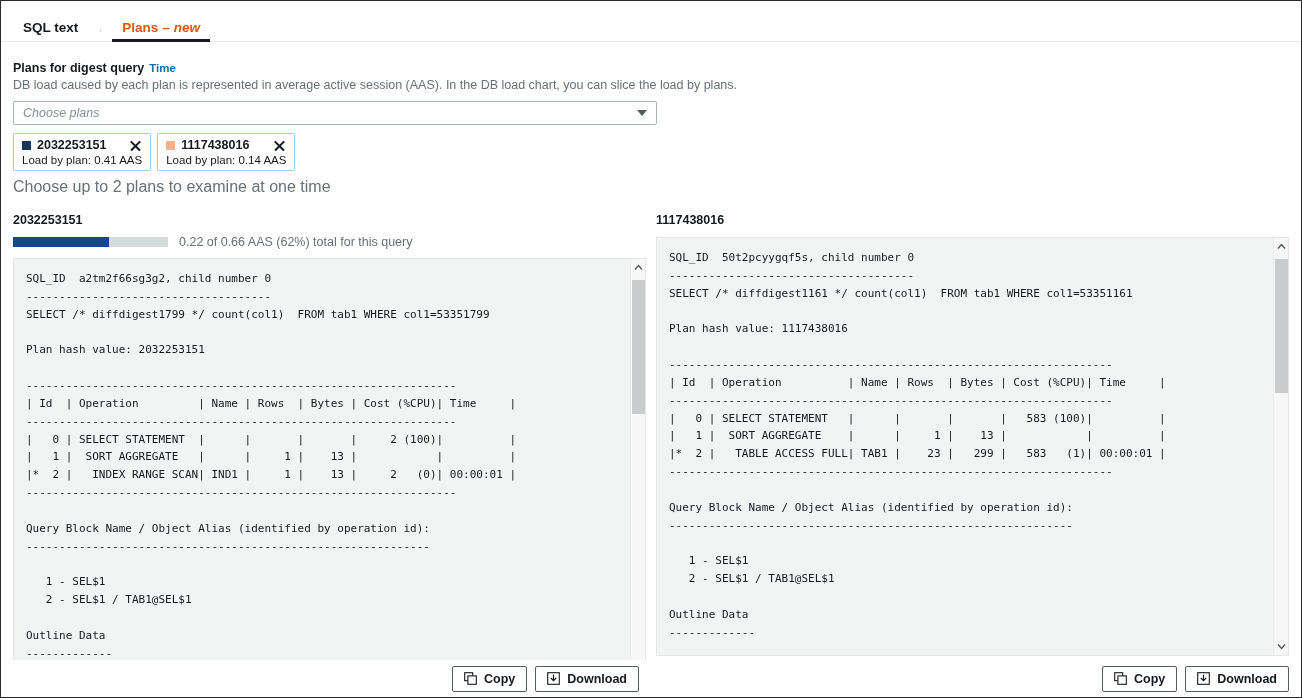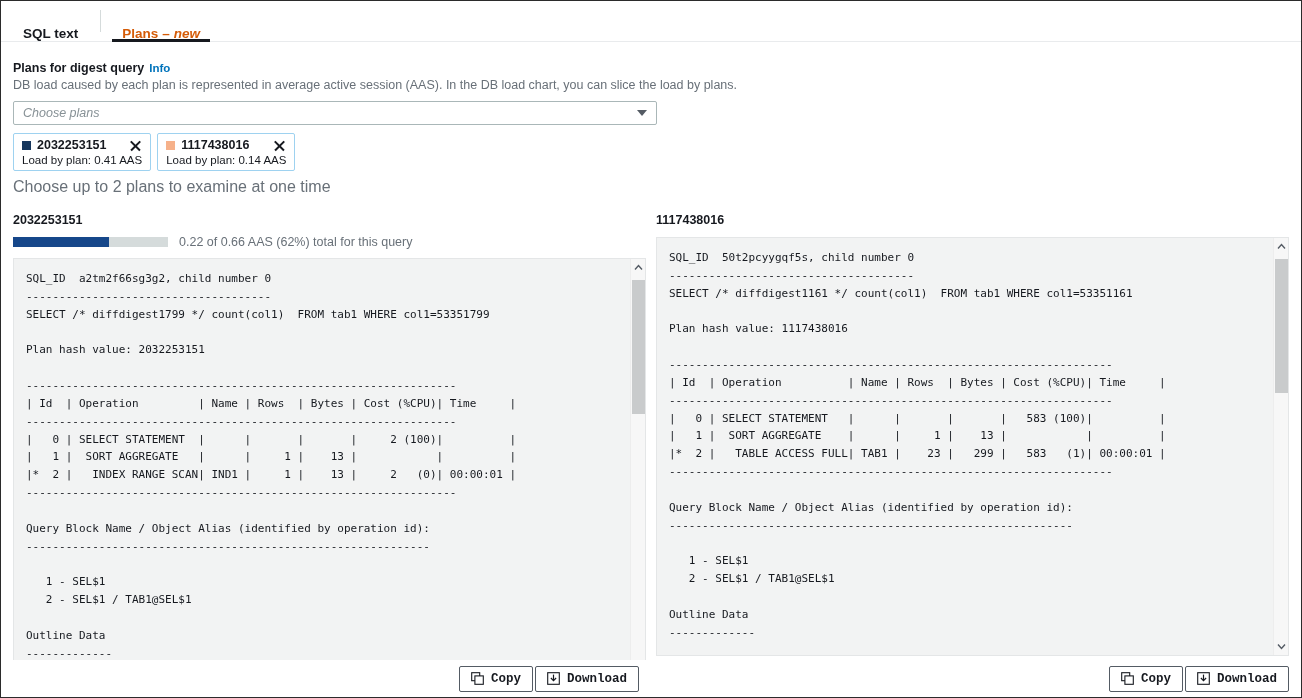--- a/index.html
+++ b/index.html
@@ -22,28 +22,29 @@
   
   .tabbar{
     height:41px;
     display:flex;
     align-items:stretch;
     background:#ffffff;
     border-bottom:1px solid #e9ebed;
     position:relative;
   }
   .tab{
-    display:flex; align-items:flex-end;
+    display:flex; align-items:flex-start;
     padding:0 22px;
     font-size:13.5px;
     font-weight:700;
     color:#16191f;
     cursor:pointer;
     position:relative;
     white-space:nowrap;
+    margin-top:19px;
   }
   .tab + .tab::before{
     content:"";
     position:absolute; left:0; top:9px; bottom:9px;
     width:1px; background:#d5dbdb;
   }
   .tab.active{ color:#d45b07; }
   .tab.active .tab-new{ font-style:italic; font-weight:700; }
   .tab.active::after{
     content:"";
@@ -197,21 +198,21 @@
 
   
   .footer{
     position:absolute; left:0; right:0; bottom:0;
     height:37px;
     background:#ffffff;
     display:flex;
   }
   .footer-half{
     flex:1; display:flex; align-items:center; justify-content:flex-end;
-    padding-right:12px; gap:2px;font-family:Liberation Mono, monospace;
+    padding-right:12px; gap:8px;
   }
   .btn{
     height:26px;
     border:1px solid #545b64;
     border-radius:2px;
     background:#ffffff;
     color:#16191f;
     font-size:12.5px;
     font-weight:700;
     display:flex; align-items:center; gap:7px;
@@ -233,21 +234,21 @@
     <div class="tab active">
       <span>Plans</span>
       <span class="tab-sep">–</span>
       <span class="tab-new">new</span>
     </div>
   </div>
 
   <div class="content">
 
     <div class="section-title">
-      <span>Plans for digest query</span><a class="info-link">Info</a>
+      <span>Plans for digest query</span><a class="info-link">Time</a>
     </div>
 
     <div class="section-desc">DB load caused by each plan is represented in average active session (AAS). In the DB load chart, you can slice the load by plans.</div>
 
     <div class="select-box">
       <span class="select-placeholder">Choose plans</span>
       <span class="caret"></span>
     </div>
 
     <div class="token-row">

